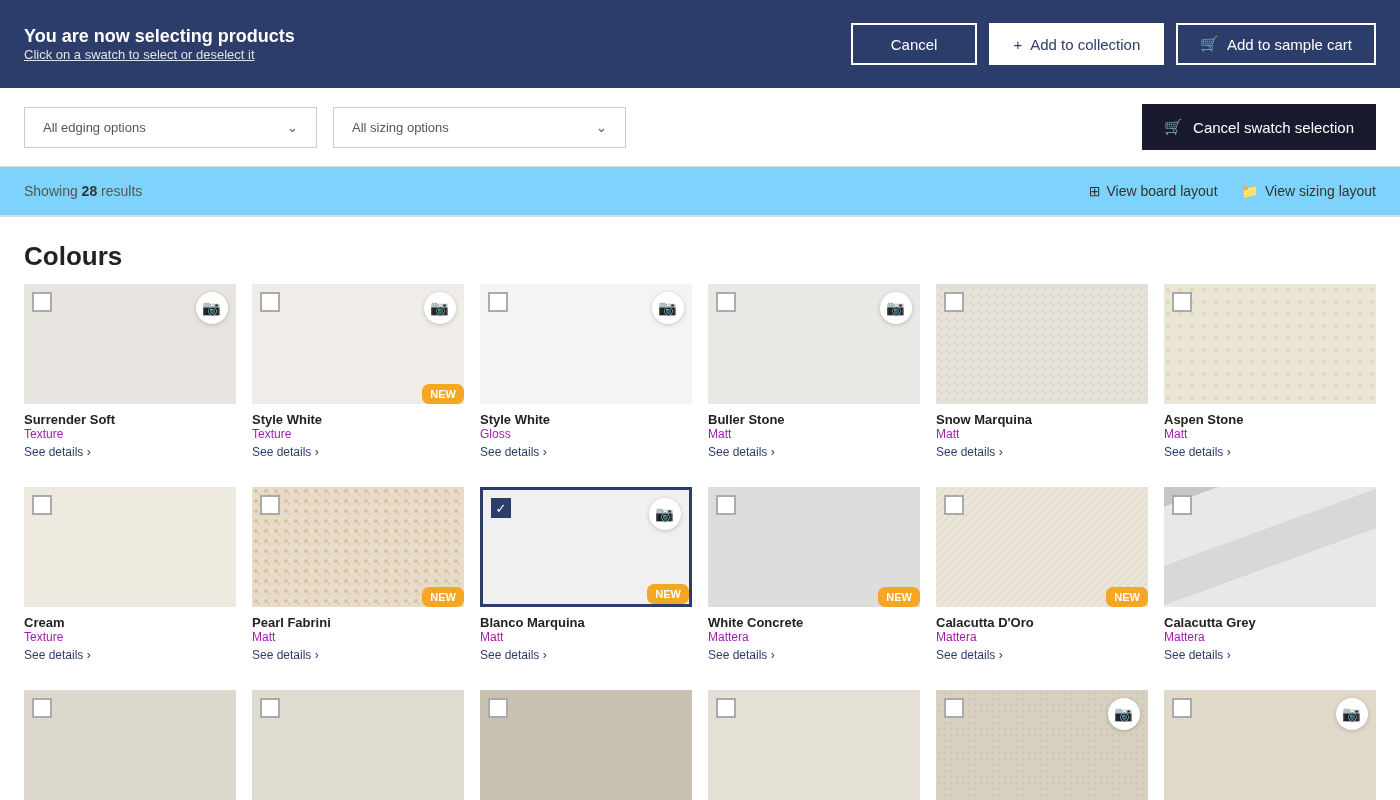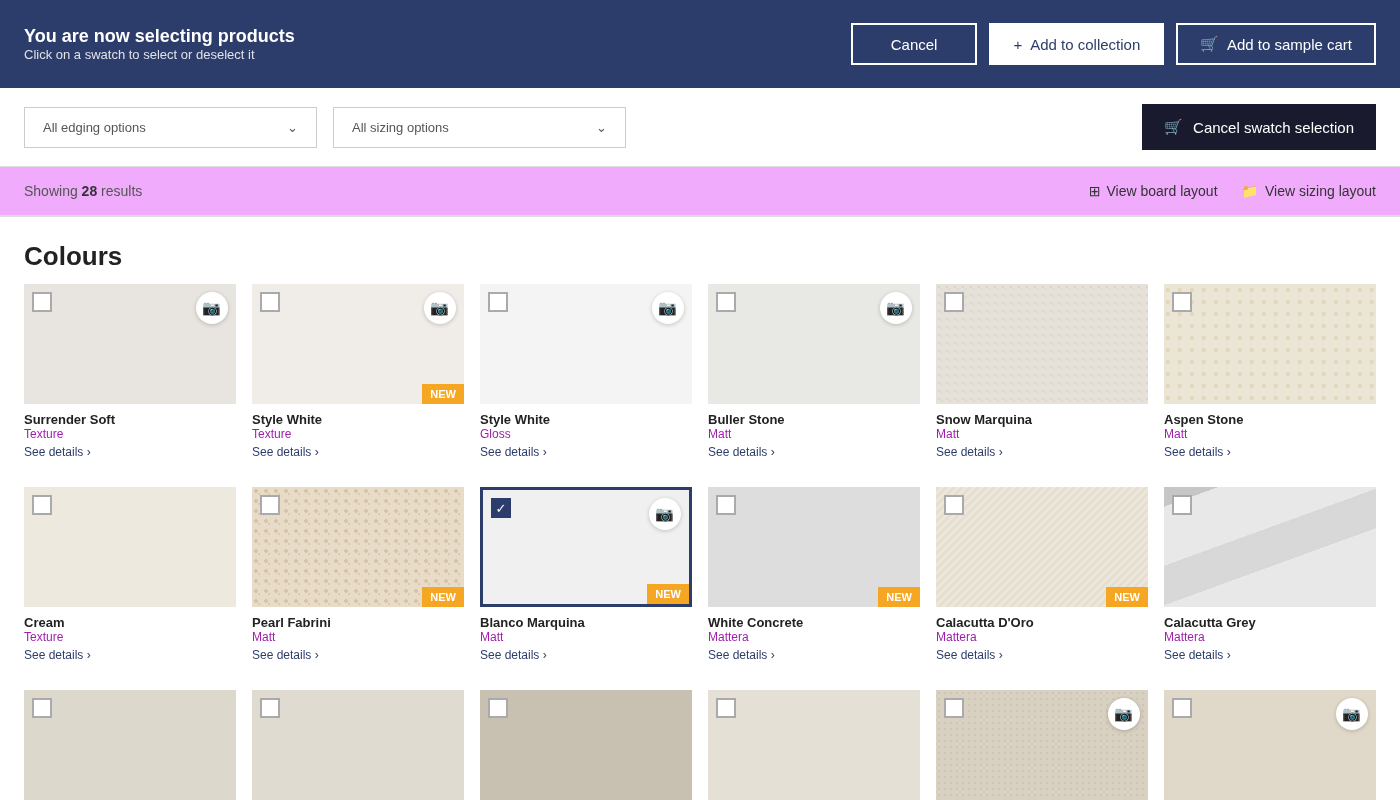--- a/index.html
+++ b/index.html
@@ -8,21 +8,21 @@
     .top-bar {
       background: #2d3d6b;
       color: white;
       display: flex;
       align-items: center;
       justify-content: space-between;
       padding: 0 24px;
       height: 88px;
     }
     .top-bar-left h2 { font-size: 18px; font-weight: bold; }
-    .top-bar-left p { font-size: 13px; opacity: 0.85; }
+    .top-bar-left p { font-size: 13px; opacity: 0.85; text-decoration: underline; }
     .top-bar-right { display: flex; gap: 12px; }
     .btn-cancel-top {
       background: transparent;
       border: 2px solid white;
       color: white;
       padding: 10px 38px;
       font-size: 15px;
       cursor: pointer;
     }
     .btn-collection {
@@ -69,21 +69,21 @@
       color: white;
       border: none;
       padding: 14px 22px;
       font-size: 15px;
       cursor: pointer;
       display: flex; align-items: center; gap: 10px;
       margin-left: auto;
     }
 
     .results-bar {
-      background: #f0abfc;
+      background: #7dd3fc;
       padding: 16px 24px;
       display: flex;
       align-items: center;
       justify-content: space-between;
       border-bottom: 2px solid #ddd;
     }
     .results-text { font-size: 14px; color: #555; }
     .results-text strong { color: #333; }
     .layout-options { display: flex; gap: 24px; align-items: center; }
     .layout-btn {
@@ -162,20 +162,21 @@
     }
     .new-badge {
       position: absolute;
       bottom: 0;
       right: 0;
       background: #f5a623;
       color: white;
       font-size: 11px;
       font-weight: bold;
       padding: 4px 8px;
+      border-radius: 7px;
     }
     .selected-border {
       border: 3px solid #2d3d6b;
     }
 
     .product-info {
       padding: 8px 0 4px 0;
     }
     .product-name {
       font-size: 13px;

